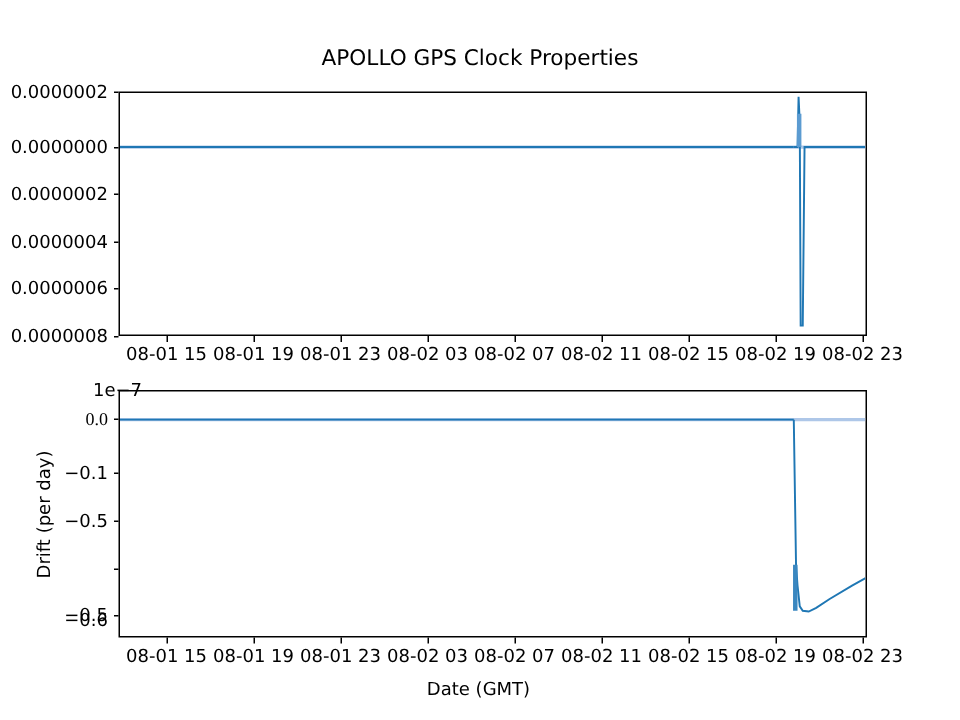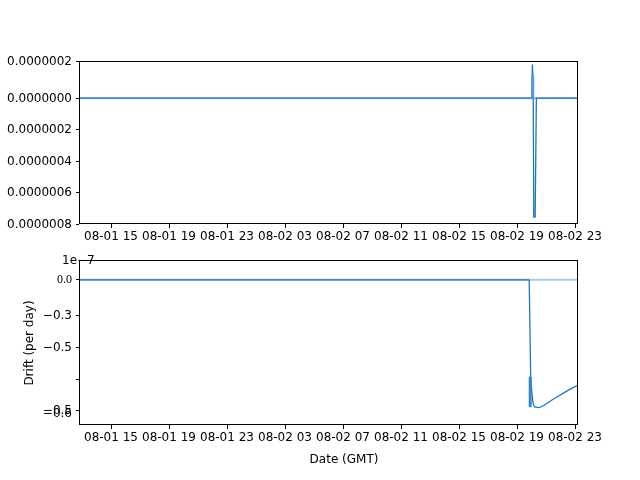--- a/index.html
+++ b/index.html
@@ -123,20 +123,21 @@
     white-space: nowrap;
     transform-origin: 0 0;
     transform: rotate(-90deg) translateX(-50%);
   }
 </style>
 </head>
 <body>
 
 <div id="figure">
 
+  <div class="fig-title">APOLLO GPS Clock Properties</div>
 
   <div class="axes" id="axes-top">
     <svg class="plot-svg" viewBox="0 0 499 163" preserveAspectRatio="none">
 
       <line x1="0" y1="36.5" x2="499" y2="36.5" stroke="#aec7e8" stroke-width="2.2"></line>
 
       <path d="M 0 36.5 L 451 36.5" fill="none" stroke="#1f77b4" stroke-width="1.3"></path>
 
       <path d="M 451 36.5 L 453.5 36.5 L 454.2 2.5 L 455.0 20.0 L 455.6 157.0 L 457.0 157.0 L 458.2 36.5 L 499 36.5" fill="none" stroke="#1f77b4" stroke-width="1.3"></path>
 
@@ -193,21 +194,21 @@
 
   <div class="offset-text" style="left:62px; top:253px;">1e−7</div>
 
   <div class="tick-mark tick-y" style="left:75.5px; top:279px;"></div>
   <div class="tick-mark tick-y" style="left:75.5px; top:315px;"></div>
   <div class="tick-mark tick-y" style="left:75.5px; top:347px;"></div>
   <div class="tick-mark tick-y" style="left:75.5px; top:379px;"></div>
   <div class="tick-mark tick-y" style="left:75.5px; top:410px;"></div>
 
   <div class="ticklabel ticklabel-y" style="left:10px; width:62px; top:279px;font-family:Liberation Serif, serif;">0.0</div>
-  <div class="ticklabel ticklabel-y" style="left:10px; width:62px; top:315px;">−0.3</div>
+  <div class="ticklabel ticklabel-y" style="left:10px; width:62px; top:315px;">−0.1</div>
   <div class="ticklabel ticklabel-y" style="left:10px; width:62px; top:347px;">−0.5</div>
   <div class="ticklabel ticklabel-y" style="left:10px; width:62px; top:379px;margin-top:34px;">−0.6</div>
   <div class="ticklabel ticklabel-y" style="left:10px; width:62px; top:410px;">−0.5</div>
 
   <div class="axis-label-y" style="left:22px; top:343px;">Drift (per day)</div>
 
   <div class="tick-mark tick-x" style="left:111px; top:425px;"></div>
   <div class="tick-mark tick-x" style="left:169px; top:425px;"></div>
   <div class="tick-mark tick-x" style="left:227px; top:425px;"></div>
   <div class="tick-mark tick-x" style="left:285px; top:425px;"></div>
@@ -220,15 +221,15 @@
   <div class="ticklabel ticklabel-x" style="left:111px; top:430px;">08-01 15</div>
   <div class="ticklabel ticklabel-x" style="left:169px; top:430px;">08-01 19</div>
   <div class="ticklabel ticklabel-x" style="left:227px; top:430px;">08-01 23</div>
   <div class="ticklabel ticklabel-x" style="left:285px; top:430px;">08-02 03</div>
   <div class="ticklabel ticklabel-x" style="left:343px; top:430px;">08-02 07</div>
   <div class="ticklabel ticklabel-x" style="left:401px; top:430px;">08-02 11</div>
   <div class="ticklabel ticklabel-x" style="left:459px; top:430px;">08-02 15</div>
   <div class="ticklabel ticklabel-x" style="left:517px; top:430px;">08-02 19</div>
   <div class="ticklabel ticklabel-x" style="left:575px; top:430px;">08-02 23</div>
 
-  <div class="axis-label-x" style="left:344px; top:452px;">Date (GMT)</div>
+  <div class="axis-label-x" style="left:319px; top:452px;">Date (GMT)</div>
 
 </div>
 
 </body></html>

